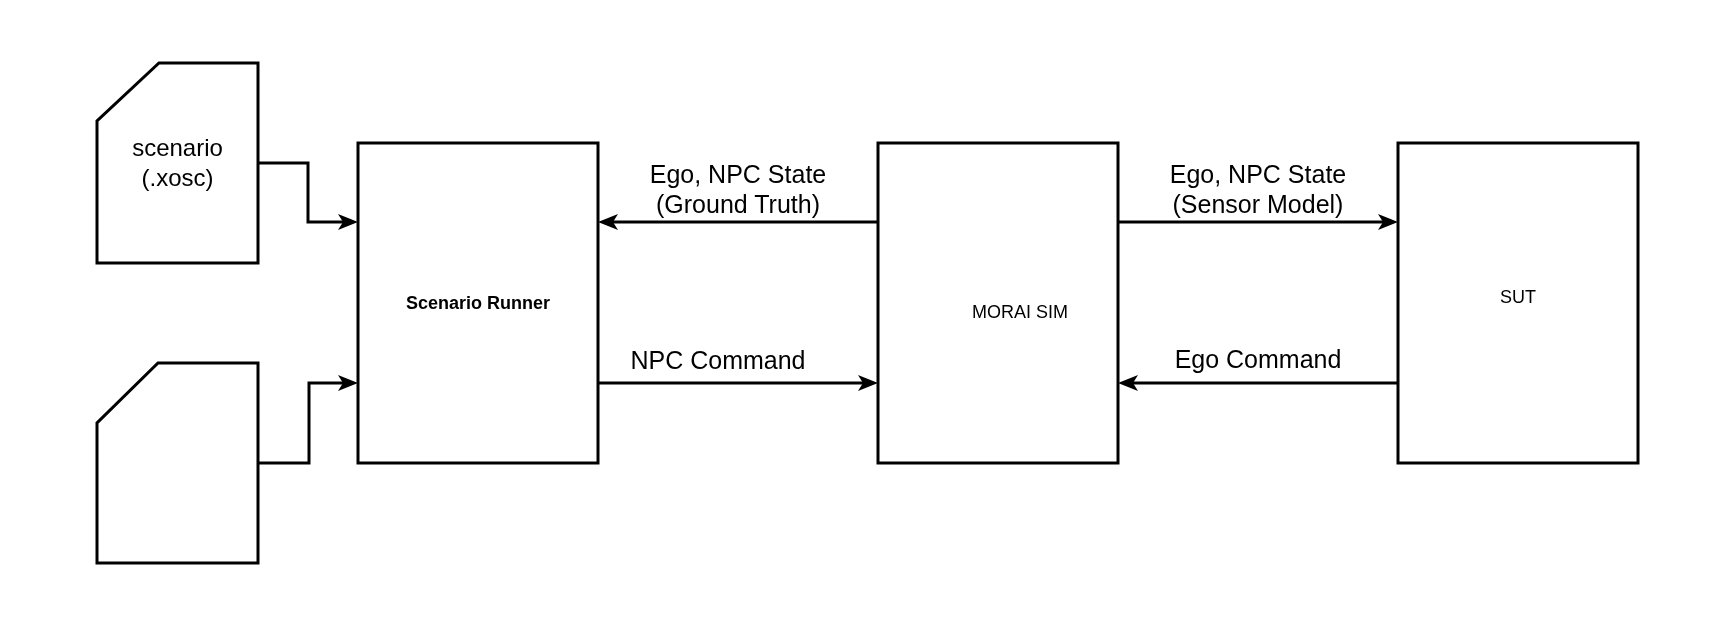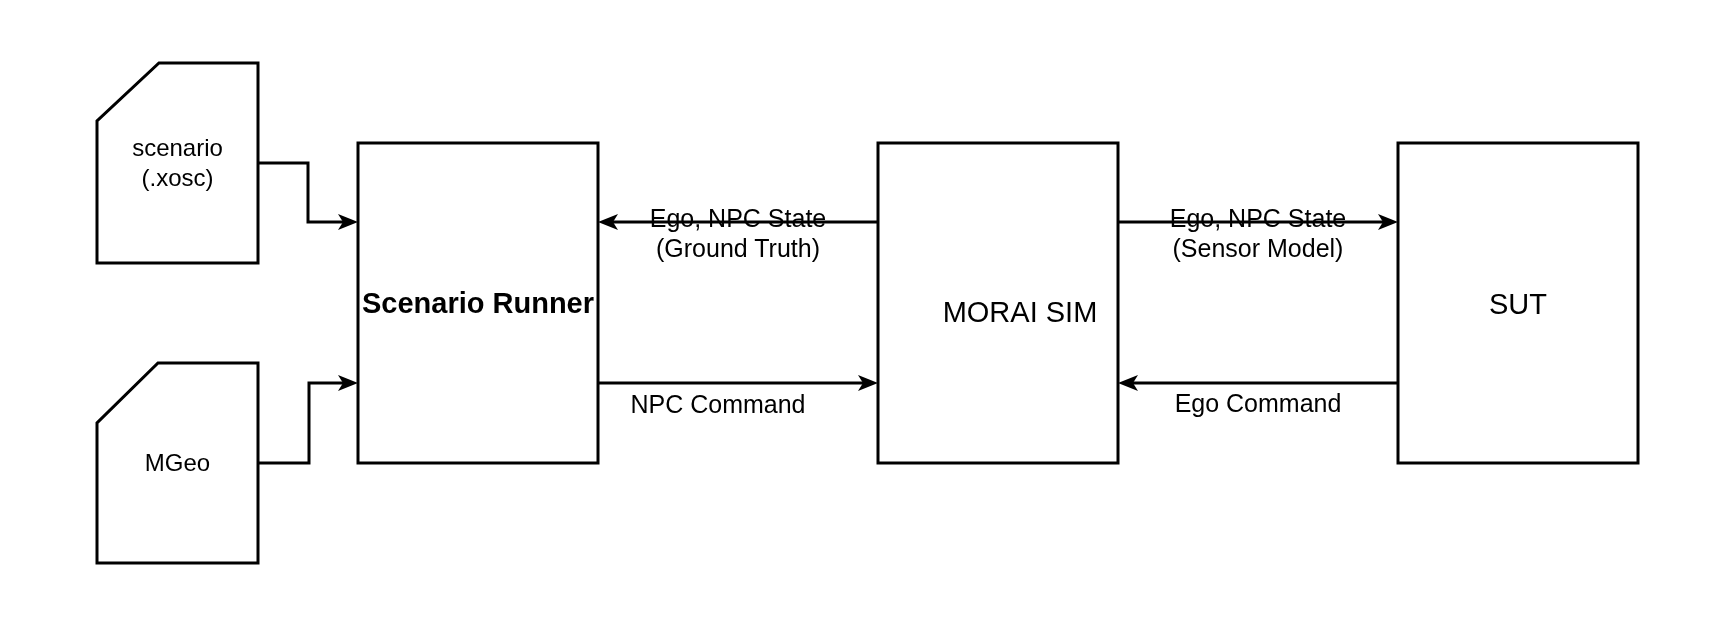--- a/index.html
+++ b/index.html
@@ -21,39 +21,38 @@
     left: 0;
     top: 0;
   }
   .node-label {
     position: absolute;
     display: flex;
     align-items: center;
     justify-content: center;
     text-align: center;
     white-space: pre-line;
-    font-size: 29px;
+    font-size: 18px;
     line-height: 30px;
     color: #000000;
   }
   .node-label.doc {
     font-size: 24px;
   }
   .node-label.bold {
     font-weight: bold;
   }
   .edge-label {
     position: absolute;
     width: 300px;
     text-align: center;
     white-space: pre-line;
     font-size: 25px;
     line-height: 30px;
     color: #000000;
-    margin-top: 44px;
   }
 </style>
 </head>
 <body>
 
 <div id="canvas">
 
   <svg id="shapes" width="1735" height="639" viewBox="0 0 1735 639" xmlns="http://www.w3.org/2000/svg">
 
     <path d="M159,63 H258 V263 H97 V121 Z" fill="#ffffff" stroke="#000000" stroke-width="3" stroke-linejoin="miter"></path>
@@ -78,27 +77,26 @@
     <path d="M1118,222 H1384" fill="none" stroke="#000000" stroke-width="3"></path>
     <polygon points="1398,222 1378,214 1383,222 1378,230" fill="#000000"></polygon>
 
     <path d="M1398,383 H1132" fill="none" stroke="#000000" stroke-width="3"></path>
     <polygon points="1118,383 1138,375 1133,383 1138,391" fill="#000000"></polygon>
   </svg>
 
   <div class="node-label doc" style="left:97px; top:63px; width:161px; height:200px;">scenario
 (.xosc)</div>
 
-  <div class="node-label doc" style="left:97px; top:363px; width:161px; height:200px;">MGeo</div>
 
   <div class="node-label bold" style="left:358px; top:143px; width:240px; height:320px;">Scenario Runner</div>
 
   <div class="node-label" style="left:878px; top:152px; width:284px; height:320px;">MORAI SIM</div>
 
-  <div class="node-label" style="left:1398px; top:144px; width:240px; height:320px;">SUT</div>
+  <div class="node-label" style="left:1398px; top:137px; width:240px; height:320px;">SUT</div>
 
   <div class="edge-label" style="left:588px; top:159px;">Ego, NPC State
 (Ground Truth)</div>
 
   <div class="edge-label" style="left:568px; top:345px;">NPC Command</div>
 
   <div class="edge-label" style="left:1108px; top:159px;">Ego, NPC State
 (Sensor Model)</div>
 
   <div class="edge-label" style="left:1108px; top:344px;">Ego Command</div>

